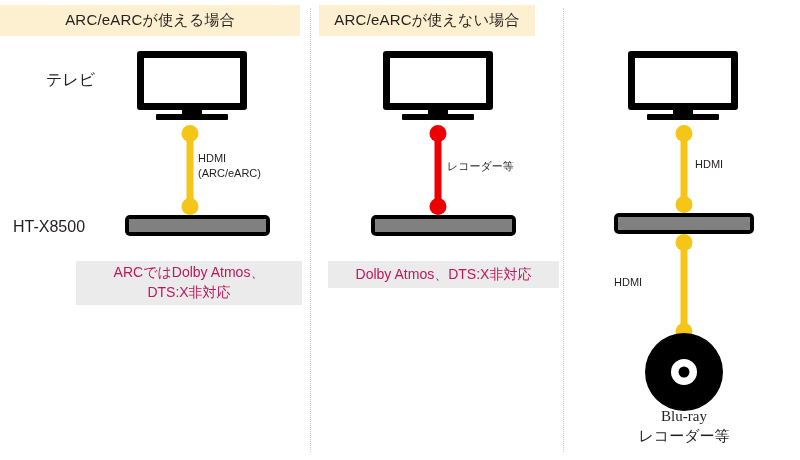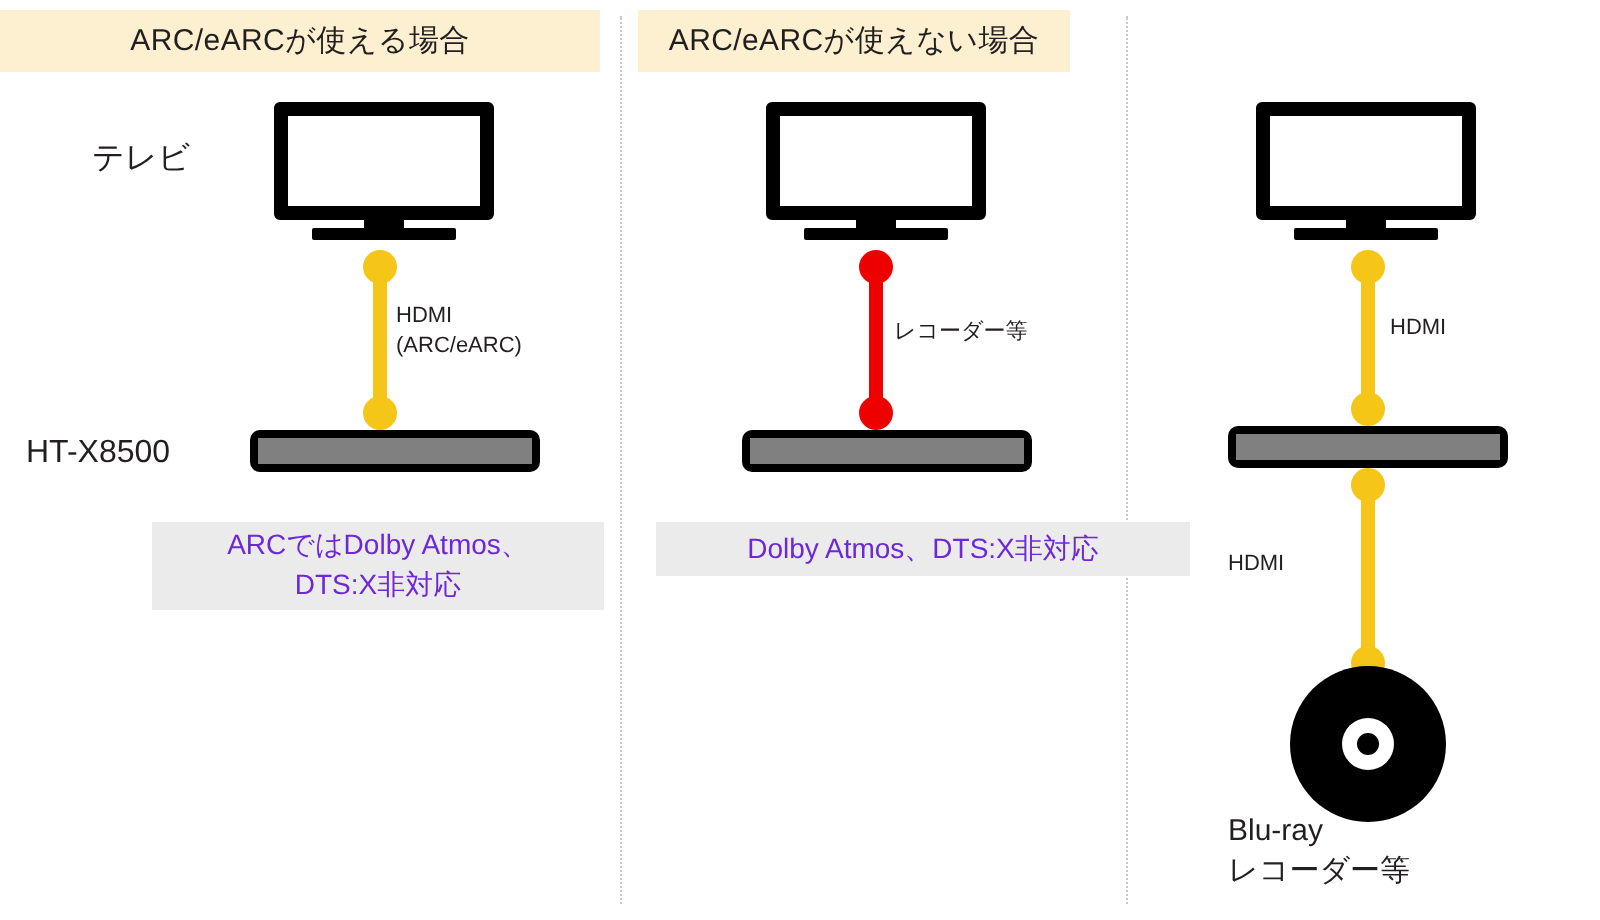--- a/index.html
+++ b/index.html
@@ -167,34 +167,34 @@
   
   .lbl {
     position: absolute;
     font-size: 15px;
     color: #231f20;
     white-space: nowrap;
     line-height: 1.35;
   }
   .lbl-device { font-size: 16px; }
   .lbl-cable  { font-size: 11px; }
-  .lbl-center { text-align: left; }
+  .lbl-center { text-align: center; font-family: Liberation Serif, serif; }
 
   
   .note {
     position: absolute;
     background: #ebebeb;
     display: flex;
     align-items: center;
     justify-content: center;
     text-align: center;
   }
   .note-text {
     font-size: 14px;
-    color: #6d28d9;
+    color: #be185d;
     line-height: 1.4;
     white-space: pre-line;
   }
 </style>
 </head>
 <body>
 
 <div id="stage">
 
   <div class="divider d1"></div>
@@ -252,21 +252,21 @@
       <div class="cable-plug top" style="background:#ee0000;"></div>
       <div class="cable-plug bottom" style="background:#ee0000;"></div>
     </div>
 
     <div class="lbl lbl-cable" style="left:136px; top:159px;">レコーダー等</div>
 
     <div class="soundbar" style="left:60px; top:215px; width:145px;">
       <div class="soundbar-inner"></div>
     </div>
 
-    <div class="note" style="left:17px; top:261px; width:267px; height:27px;">
+    <div class="note" style="left:17px; top:261px; width:231px; height:27px;">
       <span class="note-text">Dolby Atmos、DTS:X非対応</span>
     </div>
   </div>
 
   <div class="col col-right">
 
 
     <div class="tv" style="left:64px; top:51px;">
       <div class="tv-screen"></div>
       <div class="tv-neck"></div>

